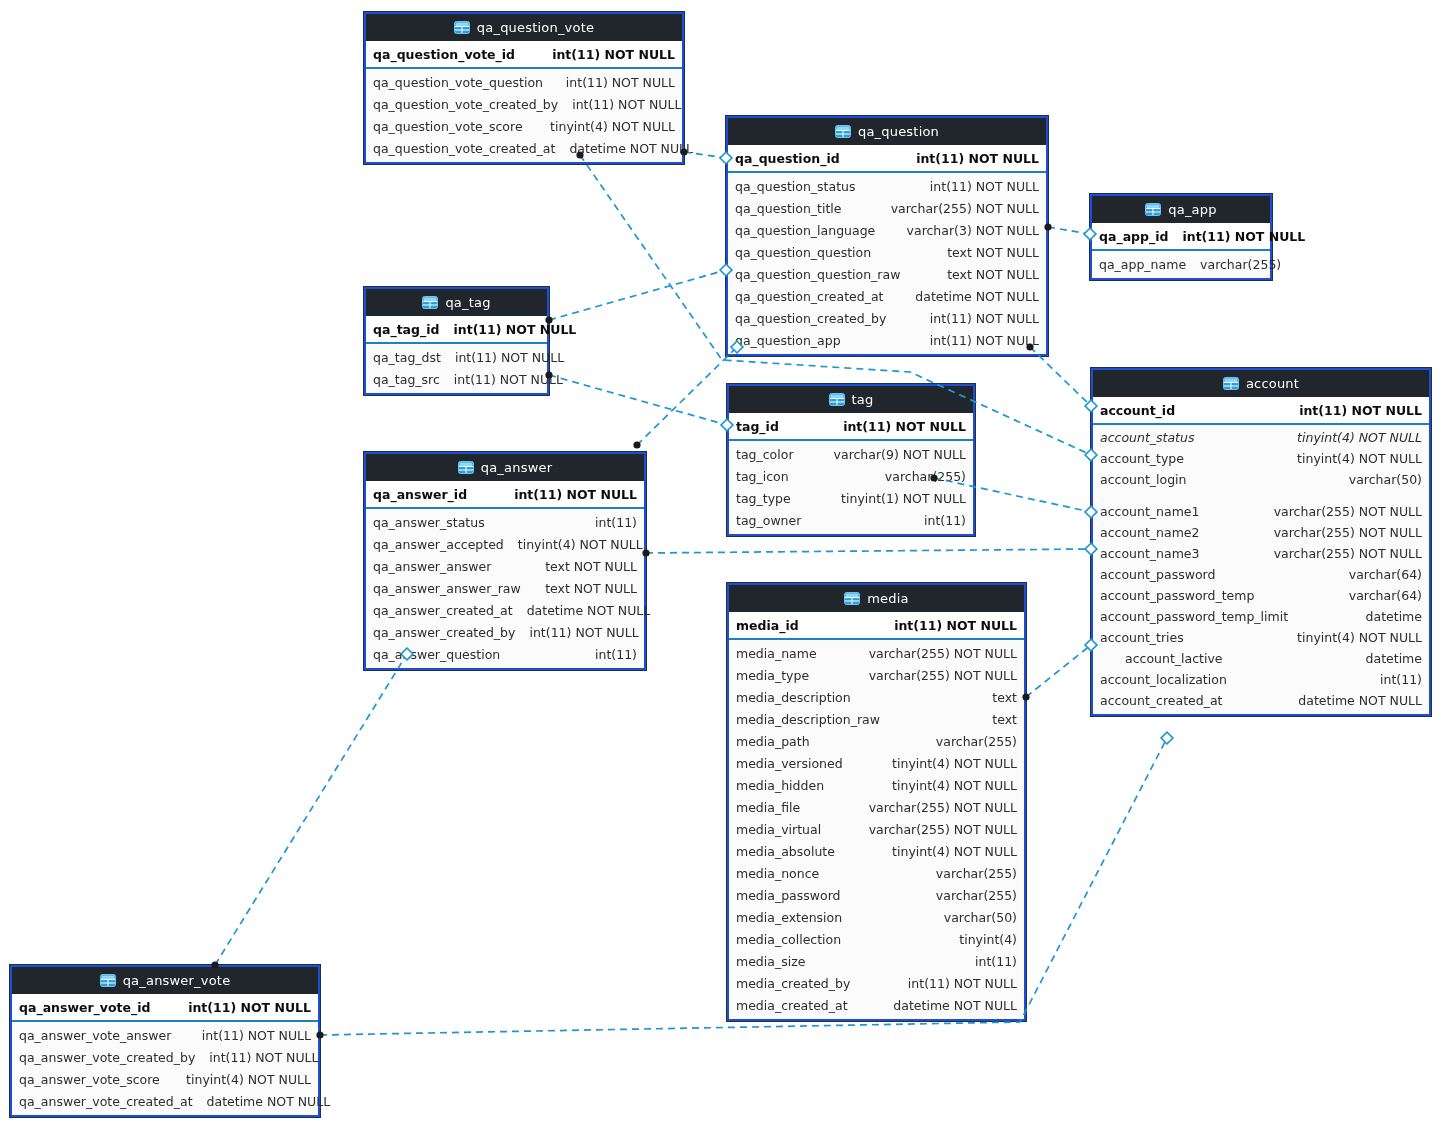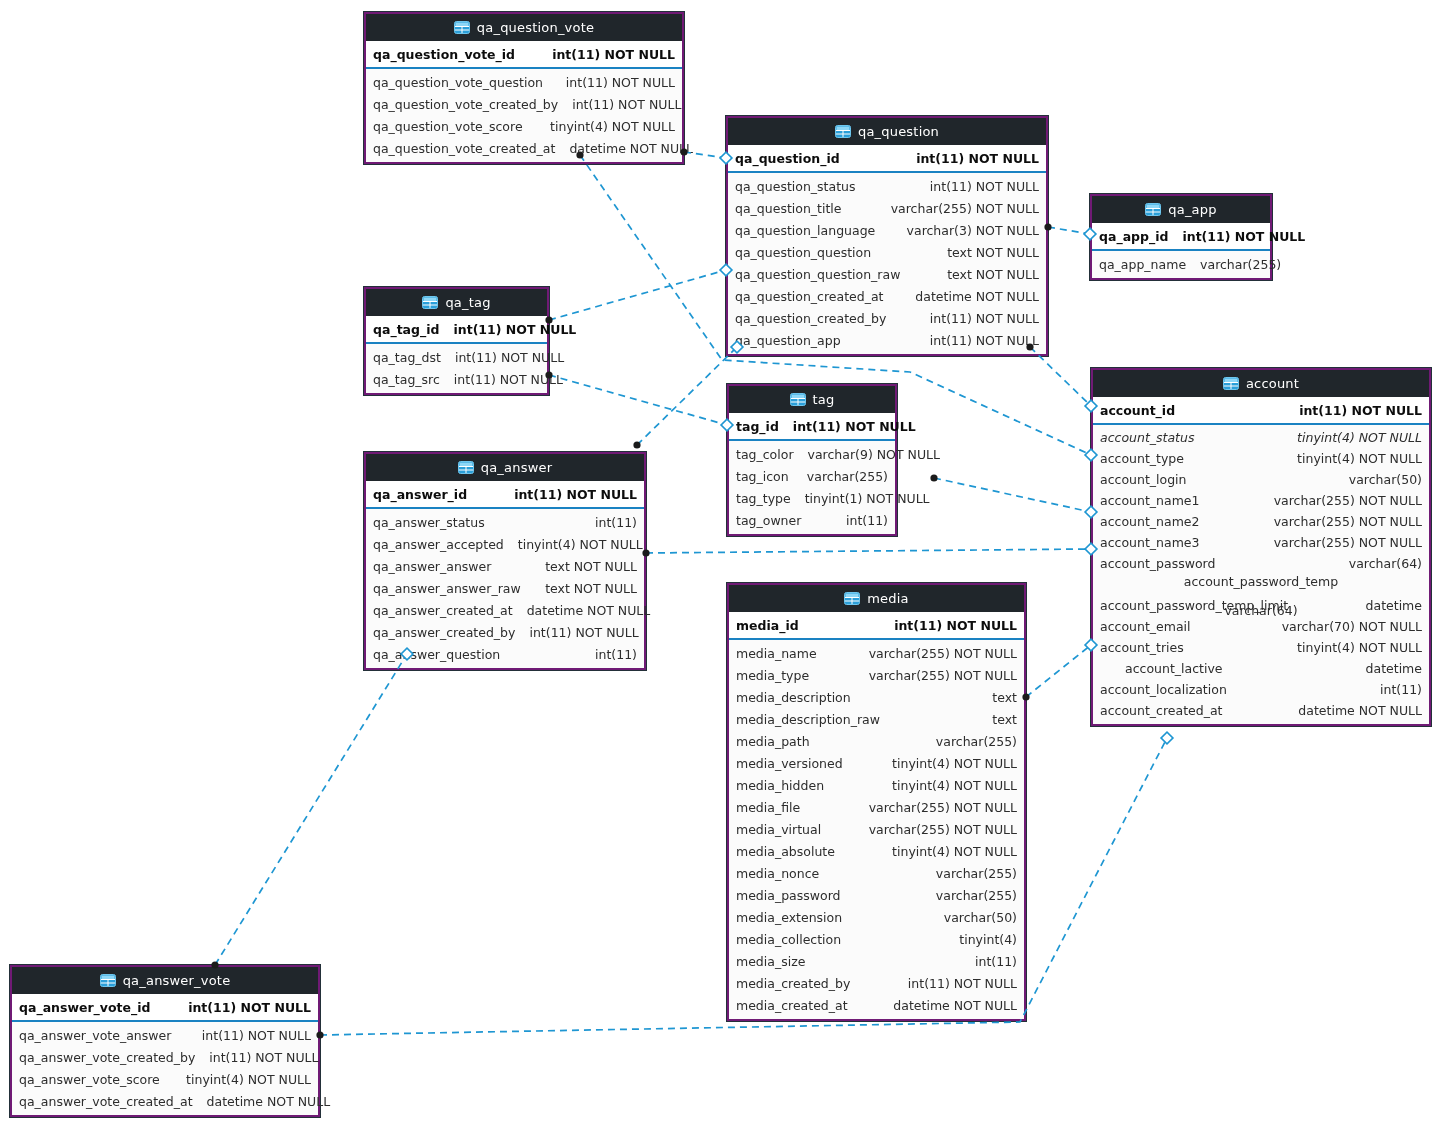--- a/index.html
+++ b/index.html
@@ -1,19 +1,19 @@
 <!DOCTYPE html>
 <html><head>
 <meta charset="utf-8">
 <style>
   html,body { margin:0; padding:0; background:#ffffff; }
   body { font-family:"DejaVu Sans","Liberation Sans",sans-serif; }
   #canvas { position:relative; width:1445px; height:1122px; background:#ffffff; overflow:hidden; }
   #links { position:absolute; left:0; top:0; width:1445px; height:1122px; pointer-events:none; z-index:5; }
-  .table-card { position:absolute; box-sizing:border-box; border:2px solid #701a75;
+  .table-card { position:absolute; box-sizing:border-box; border:2px solid #1d4ed8;
                 box-shadow:0 0 0 1px #233039; background:#7f1d1d; z-index:2; }
   .table-header { background:#20262b; color:#ffffff; height:27px; display:flex; align-items:center;
                   justify-content:center; gap:7px; font-size:13px; letter-spacing:.2px; }
   .row { display:flex; justify-content:space-between; align-items:center; gap:14px;
          padding:0 7px; font-size:12.5px; color:#2d2d2d; height:22px; box-sizing:border-box; white-space:nowrap; }
   .col-name { text-align:left; }
   .col-type { text-align:right; flex:1 1 auto; }
   .pk-row { background:#ffffff; font-weight:bold; color:#0d0d0d; height:28px; border-bottom:2px solid #1a82c2; }
   .body-rows { background:#fbfbfb; padding:2px 0 3px 0; }
   .table-icon { flex:0 0 auto; }
@@ -185,21 +185,21 @@
         <div class="row">
     <span class="col-name">qa_tag_dst</span>
     <span class="col-type">int(11) NOT NULL</span>
   </div>
         <div class="row">
     <span class="col-name">qa_tag_src</span>
     <span class="col-type">int(11) NOT NULL</span>
   </div>
       </div>
   </div>
-    <div class="table-card" style="left: 727px; top: 384px; width: 170px;">
+    <div class="table-card" style="left: 727px; top: 384px; width: 248px;">
     <div class="table-header">
       <svg class="table-icon" width="16" height="13" viewBox="0 0 16 13">
         <rect x="0.5" y="0.5" width="15" height="12" rx="2" fill="#2b9fd9" stroke="#6ec6ee" stroke-width="1"></rect>
         <rect x="1.5" y="1.5" width="13" height="3.5" fill="#8ed7f7"></rect>
         <line x1="1" y1="5.5" x2="15" y2="5.5" stroke="#ffffff" stroke-width="1"></line>
         <line x1="8" y1="5.5" x2="8" y2="12" stroke="#ffffff" stroke-width="1"></line>
         <line x1="1" y1="9" x2="15" y2="9" stroke="#ffffff" stroke-width="1"></line>
       </svg>
       <span class="table-title">tag</span>
     </div>
@@ -293,47 +293,43 @@
     <span class="col-type">tinyint(4) NOT NULL</span>
   </div>
         <div class="row" style="height: 21px;">
     <span class="col-name">account_type</span>
     <span class="col-type">tinyint(4) NOT NULL</span>
   </div>
         <div class="row" style="height: 21px;">
     <span class="col-name">account_login</span>
     <span class="col-type">varchar(50)</span>
   </div>
-        <div class="row" style="height: 21px;">
+        <div class="row" style="height: 21px; margin-top: 11px;">
     <span class="col-name">account_name1</span>
     <span class="col-type">varchar(255) NOT NULL</span>
   </div>
         <div class="row" style="height: 21px;">
     <span class="col-name">account_name2</span>
     <span class="col-type">varchar(255) NOT NULL</span>
   </div>
         <div class="row" style="height: 21px;">
     <span class="col-name">account_name3</span>
     <span class="col-type">varchar(255) NOT NULL</span>
   </div>
         <div class="row" style="height: 21px; gap: 40px;">
     <span class="col-name">account_password</span>
     <span class="col-type">varchar(64)</span>
   </div>
-        <div class="row" style="height: 21px; flex-direction: column;">
+        <div class="row" style="height: 21px;">
     <span class="col-name">account_password_temp</span>
     <span class="col-type">varchar(64)</span>
   </div>
         <div class="row" style="height: 21px;">
     <span class="col-name">account_password_temp_limit</span>
     <span class="col-type">datetime</span>
-  </div>
-        <div class="row" style="height: 21px;">
-    <span class="col-name">account_email</span>
-    <span class="col-type">varchar(70) NOT NULL</span>
   </div>
         <div class="row" style="height: 21px;">
     <span class="col-name">account_tries</span>
     <span class="col-type">tinyint(4) NOT NULL</span>
   </div>
         <div class="row" style="height: 21px; padding-left: 32px;">
     <span class="col-name">account_lactive</span>
     <span class="col-type">datetime</span>
   </div>
         <div class="row" style="height: 21px;">

